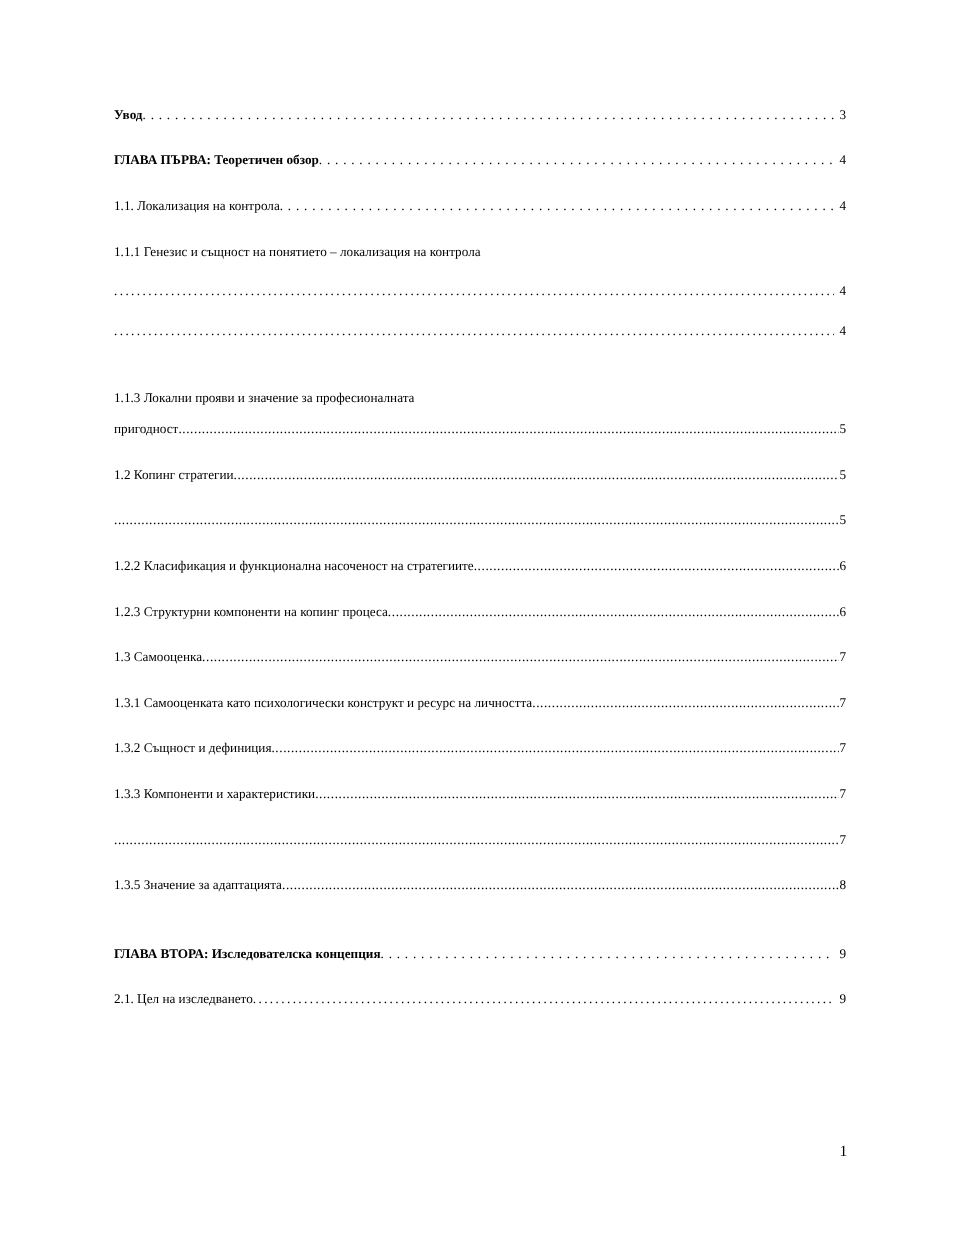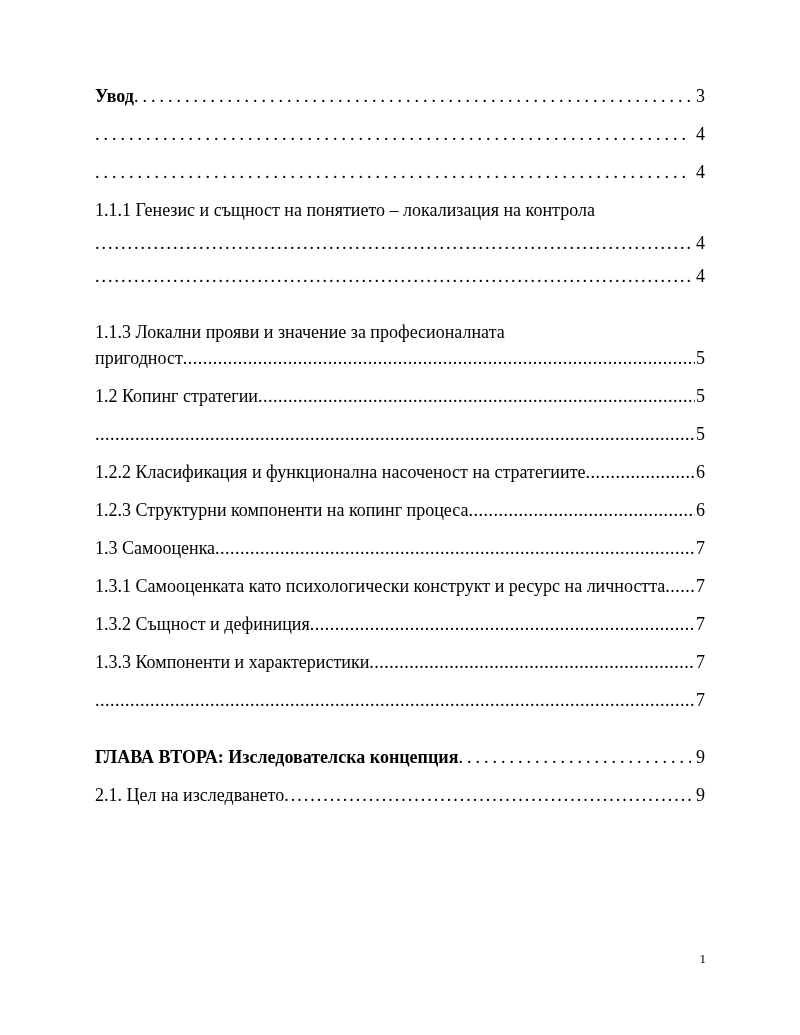--- a/index.html
+++ b/index.html
@@ -22,21 +22,21 @@
     text-align: center;
     font-size: 17px;
     font-weight: bold;
     line-height: 24px;
     margin: 0 0 50px 0;
     letter-spacing: 0.2px;
   }
   .row {
     display: flex;
     align-items: baseline;
-    font-size: 18px;
+    font-size: 11px;
     line-height: 20px;
     margin-bottom: 18px;
   }
   .row.mb13 { margin-bottom: 13px; }
   .row.mb6  { margin-bottom: 6px; margin-top: 36px; }
   .row.gap-before { margin-top: 37px; }
   .t { white-space: nowrap; }
   .b { font-weight: bold; }
   .leader {
     flex: 1 1 auto;
@@ -66,25 +66,27 @@
 <div class="doc">
 
 
   <div class="row">
     <span class="t b">Увод</span>
     <span class="leader loose"></span>
     <span class="pg">3</span>
   </div>
 
   <div class="row">
+    <span class="t b">ГЛАВА ПЪРВА: Теоретичен обзор</span>
     <span class="leader loose"></span>
     <span class="pg">4</span>
   </div>
 
   <div class="row">
+    <span class="t">1.1. Локализация на контрола</span>
     <span class="leader loose"></span>
     <span class="pg">4</span>
   </div>
 
   <div class="row mb13">
     <span class="t">1.1.1 Генезис и същност на понятието – локализация на контрола</span>
   </div>
   <div class="row mb13">
     <span class="leader mid"></span>
     <span class="pg">4</span>
@@ -149,20 +151,25 @@
     <span class="t">1.3.3 Компоненти и характеристики</span>
     <span class="leader tight"></span>
     <span class="pg flush">7</span>
   </div>
 
   <div class="row">
     <span class="leader tight"></span>
     <span class="pg flush">7</span>
   </div>
 
+  <div class="row">
+    <span class="t">1.3.5 Значение за адаптацията</span>
+    <span class="leader tight"></span>
+    <span class="pg flush">8</span>
+  </div>
 
   <div class="row gap-before">
     <span class="t b">ГЛАВА ВТОРА: Изследователска концепция</span>
     <span class="leader loose"></span>
     <span class="pg">9</span>
   </div>
 
   <div class="row">
     <span class="t">2.1. Цел на изследването</span>
     <span class="leader mid"></span>

